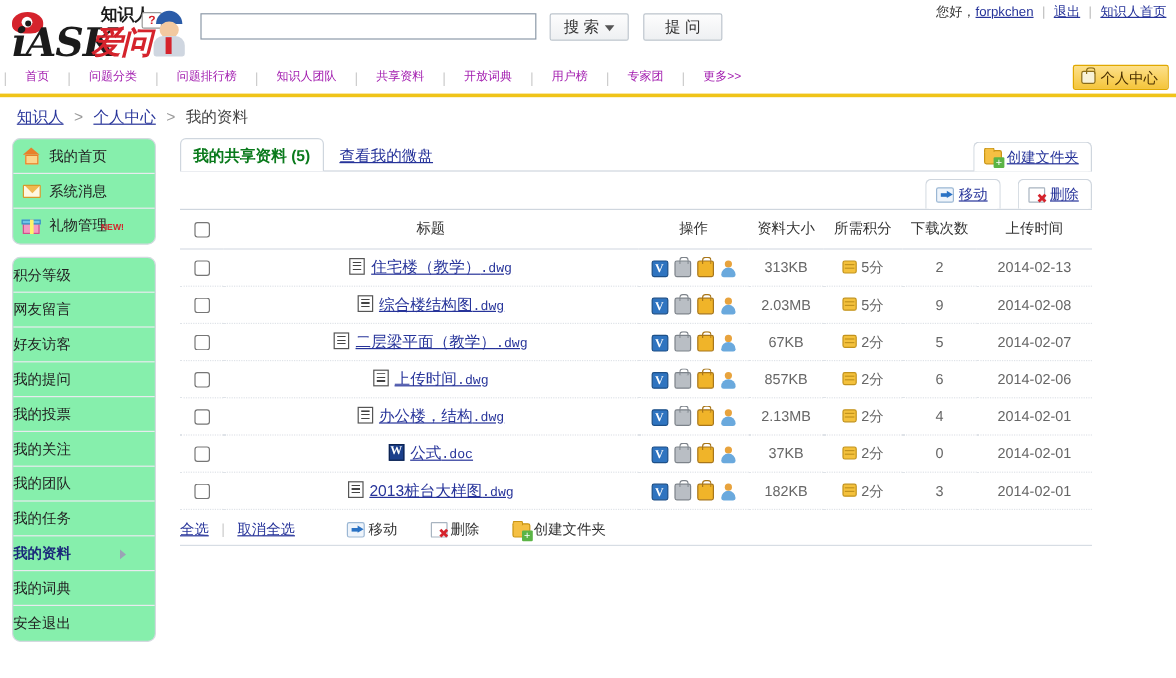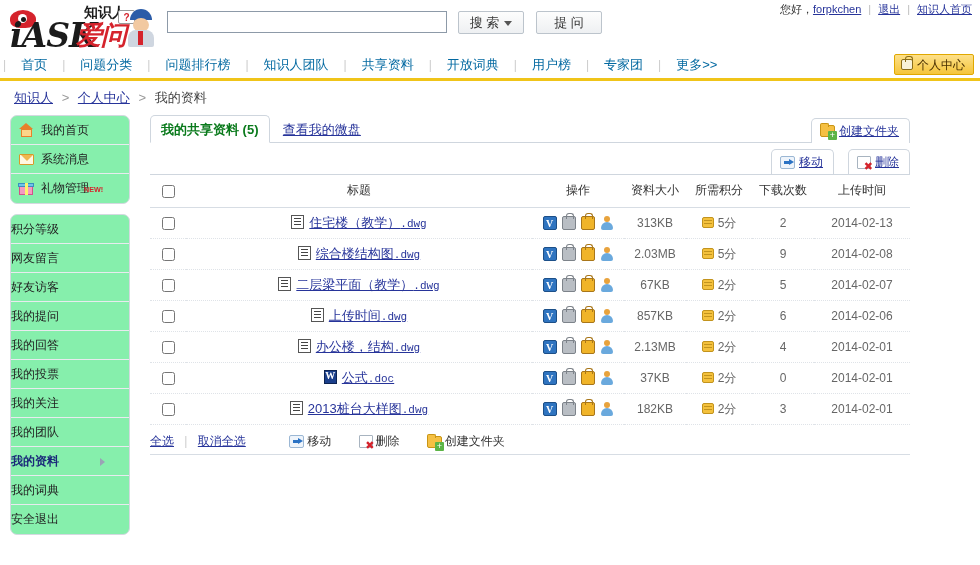--- a/index.html
+++ b/index.html
@@ -160,22 +160,22 @@
     position: absolute;
     left: 2px; top: 0;
     height: 26px;
     display: flex;
     align-items: center;
   }
   .nav-list .navsep { color: #ccc; padding: 0 1px; font-size: 12px;}
   .nav-item {
     display:inline-block;
     padding: 0 14px;
-    font-size: 13px;
-    color: #0369a1;
+    font-size: 10px;
+    color: #a21caf;
     line-height: 26px;
     text-decoration: none;
     cursor: pointer;
   }
   .nav-badge {
     position: absolute;
     right: 6px; top: 2px;
     background: linear-gradient(to bottom,#fde08a 0%, #f5c53a 100%);
     border: 1px solid #e0a800;
     height: 21px;
@@ -612,24 +612,24 @@
         <span>礼物管理</span>
         <span class="badge-new">NEW!</span>
       </div>
     </div>
 
     <div class="side-box">
       <div class="side-row plain"><span>积分等级</span></div>
       <div class="side-row plain"><span>网友留言</span></div>
       <div class="side-row plain"><span>好友访客</span></div>
       <div class="side-row plain"><span>我的提问</span></div>
-      <div class="side-row plain"><span>我的回答</span></div>
       <div class="side-row plain"><span>我的投票</span></div>
       <div class="side-row plain"><span>我的关注</span></div>
       <div class="side-row plain"><span>我的团队</span></div>
+      <div class="side-row plain"><span>我的任务</span></div>
       <div class="side-row plain active"><span>我的资料</span><span class="caret-r"></span></div>
       <div class="side-row plain"><span>我的词典</span></div>
       <div class="side-row plain"><span>安全退出</span></div>
     </div>
 
   </div>
 
   <div class="main">
 
     <div class="tabbar">

